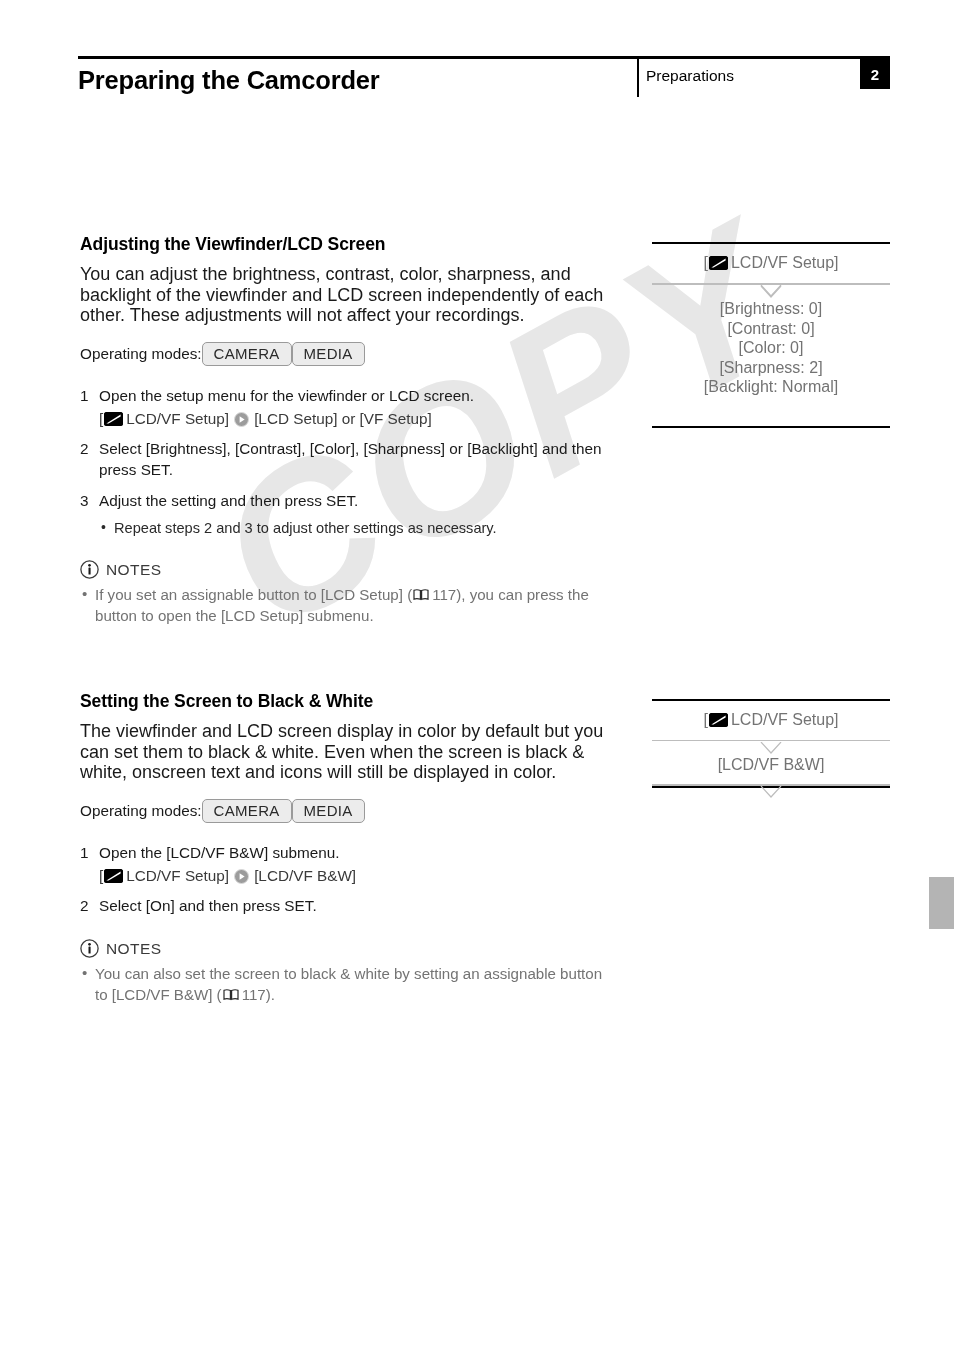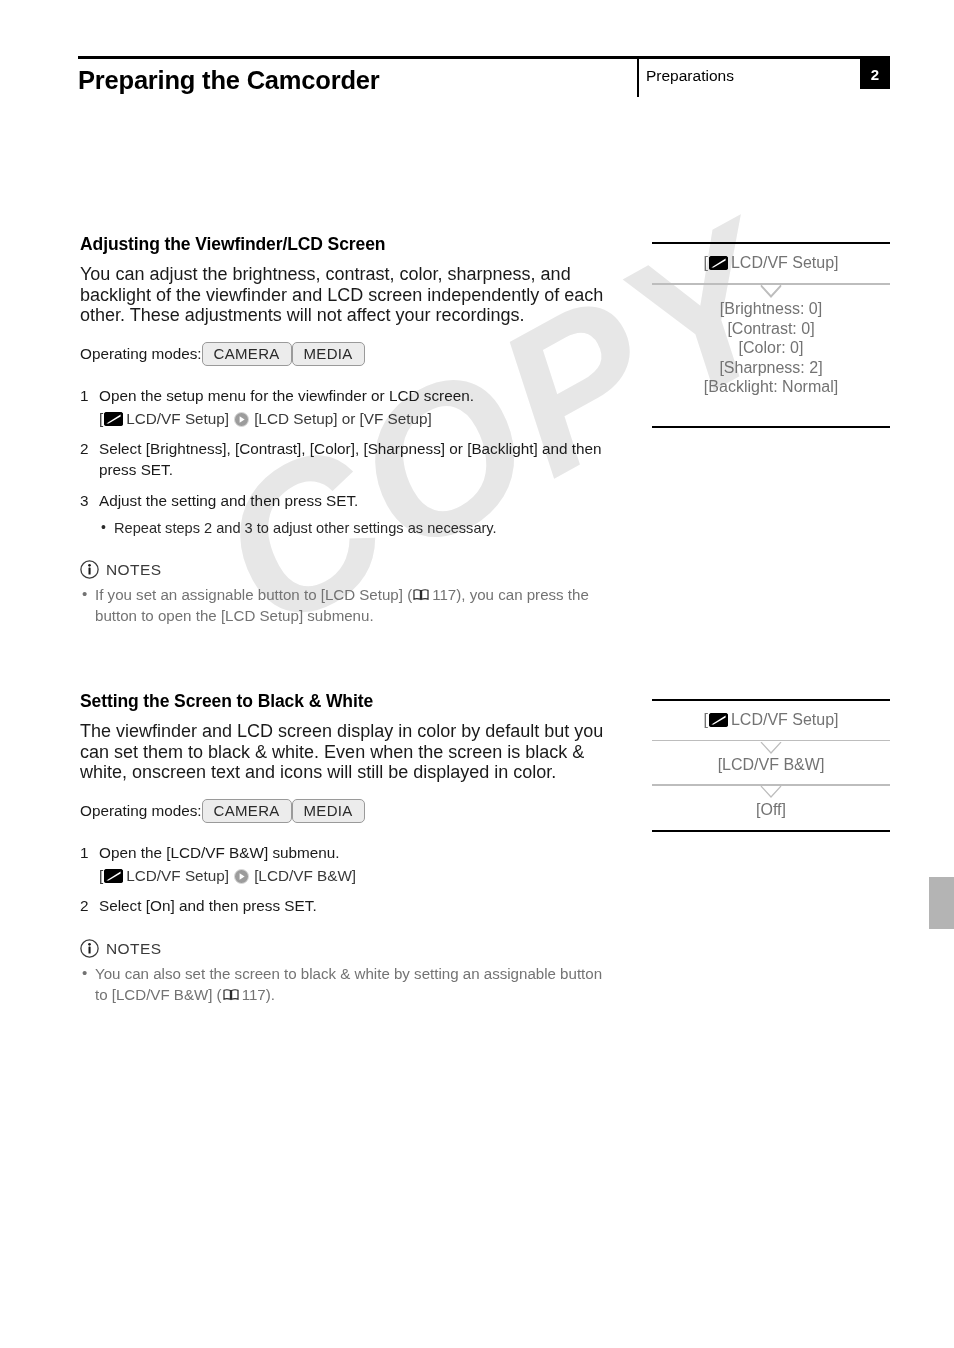--- a/index.html
+++ b/index.html
@@ -508,20 +508,19 @@
       </span>
     </div>
     <div class="menu-row" style="padding-top:14px;">[LCD/VF B&amp;W]</div>
     <div class="menu-sep">
       <span class="chev">
         <svg width="24" height="12" viewBox="0 0 24 12">
             <path d="M2 0 L12 11 L22 0" fill="none" stroke="#bdbdbd" stroke-width="1.2"></path>
           </svg>
       </span>
     </div>
-    <div class="menu-row" style="padding-top:14px;padding-bottom:11px;">[Off]</div>
     <div class="rule-bottom"></div>
   </div>
 
   <div class="edge-tab"></div>
 
 
 </div>
 
 </body></html>

